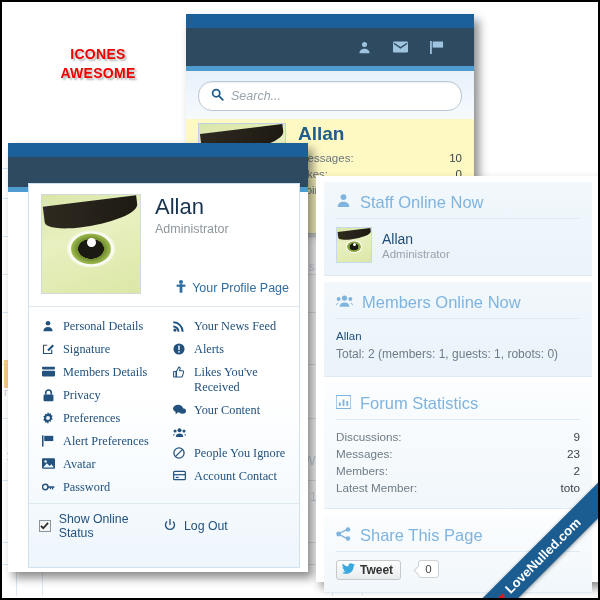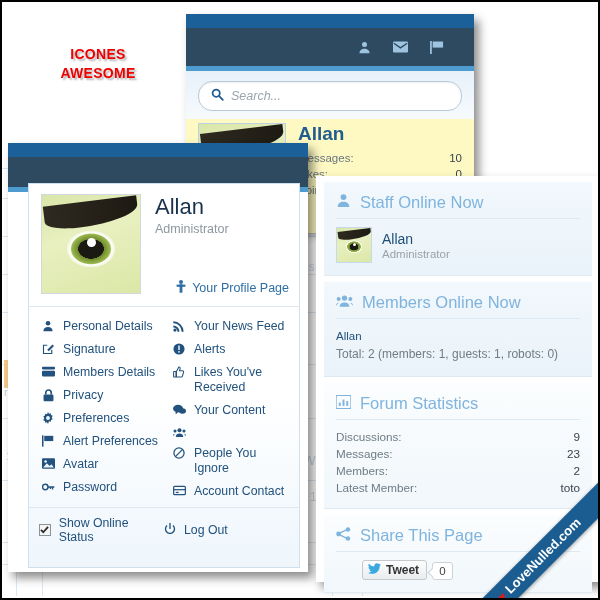--- a/index.html
+++ b/index.html
@@ -67,21 +67,21 @@
   .av-xl{ width:100px; height:100px; border:1px solid #cfd9df; background:#e8f0d0; flex:0 0 auto; }
   .prof-name{ color:#19334d; font-size:22px; line-height:26px; }
   .prof-role{ color:#8d979e; font-size:12.5px; margin-top:2px; }
   .prof-link{ position:absolute; right:10px; bottom:4px; display:flex; align-items:center; gap:6px;
       color:#2e6ea3; font-size:12.5px; }
   .sep{ height:1px; background:#dde8f1; margin:6px 0 0 0; }
 
   .menu{ display:flex; padding:8px 4px 4px 4px; }
   .menu-col{ width:50%; }
   .mi{ display:flex; align-items:flex-start; gap:8px; padding:4px 6px 4px 8px; color:#22527d; font-size:12.3px; line-height:15px; }
-  .mi .lbl{ padding-top:0px; }
+  .mi .lbl{ padding-top:0px;font-family:Liberation Serif, serif; }
   .mi .ico{ width:14px; flex:0 0 14px; display:flex; justify-content:center; padding-top:1px; }
 
   .foot{ border-top:1px solid #dde8f1; display:flex; padding:8px 10px 4px 10px; }
   .foot .half{ width:50%; display:flex; align-items:center; gap:8px; color:#22527d; font-size:12.3px; }
   .cbx{ width:12px; height:12px; border:1px solid #8a949b; background:#f4f4f4; display:flex; align-items:center; justify-content:center; }
 
   
   #panel-right{ left:316px; top:176px; width:284px; height:406px; background:#fff; }
   #panel-right .scroll{ padding:6px 8px 0 8px; }
   .block{ background:linear-gradient(#f2f8fc,#eaf3fa); border-bottom:1px solid #dfeaf3; padding:10px 12px 12px 12px; margin-bottom:6px; }
@@ -89,21 +89,21 @@
   .bh{ display:flex; align-items:center; gap:9px; color:#7fb4de; font-size:16.5px; line-height:20px;
        padding-bottom:6px; border-bottom:1px solid #dceaf5; margin-bottom:8px; }
   .staff-row{ display:flex; align-items:center; gap:10px; }
   .av-sm{ width:36px; height:36px; border:1px solid #c6d9e8; background:#e8f0d0; flex:0 0 auto; }
   .staff-name{ color:#1f4e77; font-size:14px; line-height:17px; }
   .staff-role{ color:#9aa3aa; font-size:11.5px; }
   .m-name{ color:#21517d; font-size:11.5px; line-height:18px; }
   .m-total{ color:#6f7c85; font-size:12px; line-height:19px; }
   .srow{ display:flex; justify-content:space-between; font-size:11.7px; line-height:17px; color:#6f7c85; }
   .srow .v{ color:#3a444c; }
-  .tweet{ display:flex; align-items:flex-end; gap:5px;margin-left:26px; }
+  .tweet{ display:flex; align-items:flex-start; gap:17px; }
   .tw-btn{ display:flex; align-items:center; gap:5px; border:1px solid #c3c9cd;
      background:linear-gradient(#fdfdfd,#e9ecee); border-radius:3px; padding:2px 7px 2px 5px;
      font-size:12px; font-weight:bold; color:#333; }
   .tw-count{ border:1px solid #ccd2d6; background:#fff; border-radius:3px; padding:2px 6px; font-size:11.5px; color:#444; position:relative; }
   .tw-count:before{ content:''; position:absolute; left:-4px; top:6px; width:6px; height:6px; background:#fff;
      border-left:1px solid #ccd2d6; border-bottom:1px solid #ccd2d6; transform:rotate(45deg); }
 
   
   .ribbon{ position:absolute; right:-54px; bottom:28px; width:230px; transform:rotate(-45deg);
      background:#1c5d91; color:#fff; font-size:13px; font-weight:bold; text-align:center;

